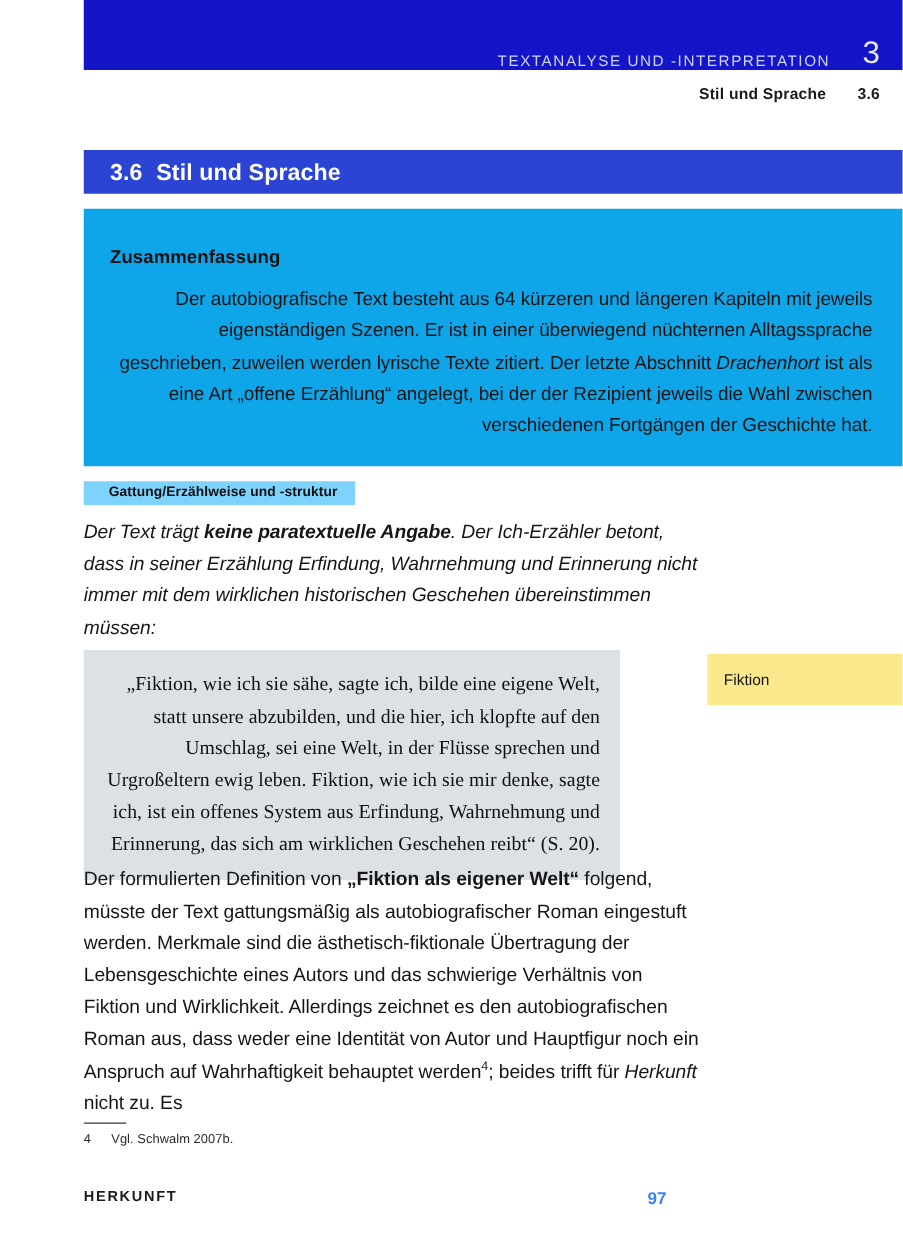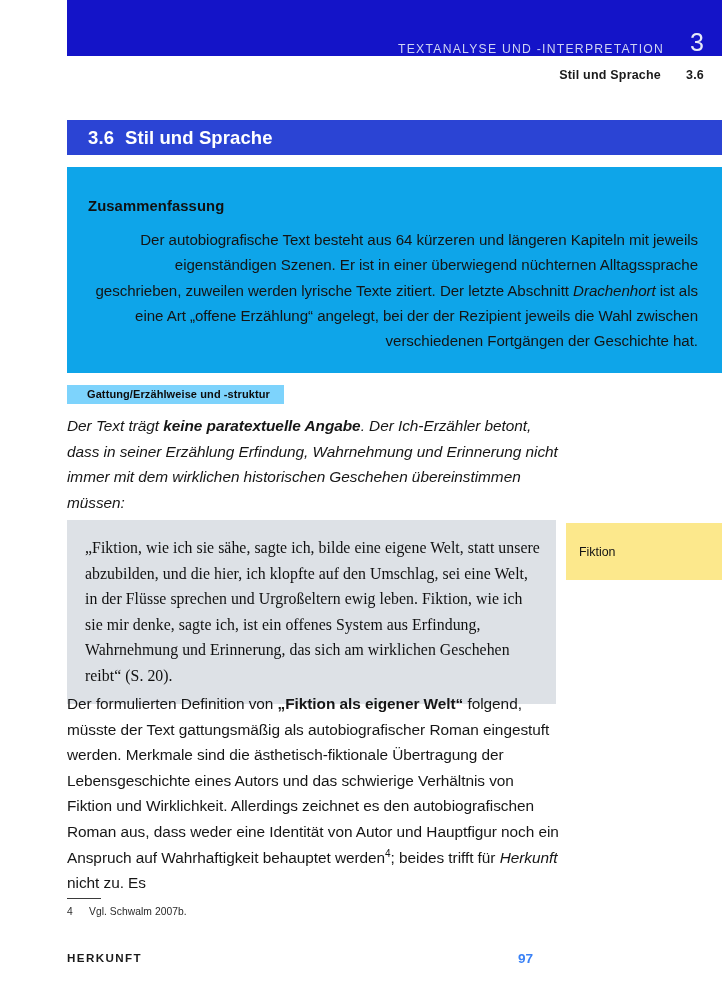--- a/index.html
+++ b/index.html
@@ -160,41 +160,42 @@
   }
 
   #para-intro { top: 413px; font-style: italic; }
   #para-after-quote { top: 691px; }
 
   
   .quote-box {
     position: absolute;
     left: 67px;
     top: 520px;
-    width: 489px;
+    width: 429px;
     background: #dde1e6;
     padding: 15px 16px 16px 18px;
     box-sizing: border-box;
+    text-align: right;
   }
   .quote-text {
     font-family: "Liberation Serif", serif;
     font-size: 15.8px;
     line-height: 25.5px;
     color: #101010;
     margin: 0;
     letter-spacing: 0.05px;
   }
 
   
   .margin-note {
     position: absolute;
     left: 566px;
     top: 523px;
     right: 0;
-    height: 57px;
+    height: 41px;
     background: #fce88c;
     display: flex;
     align-items: center;
     padding-left: 13px;
     box-sizing: border-box;
   }
   .margin-note-label {
     font-size: 12.4px;
     color: #141414;
     font-weight: 400;

